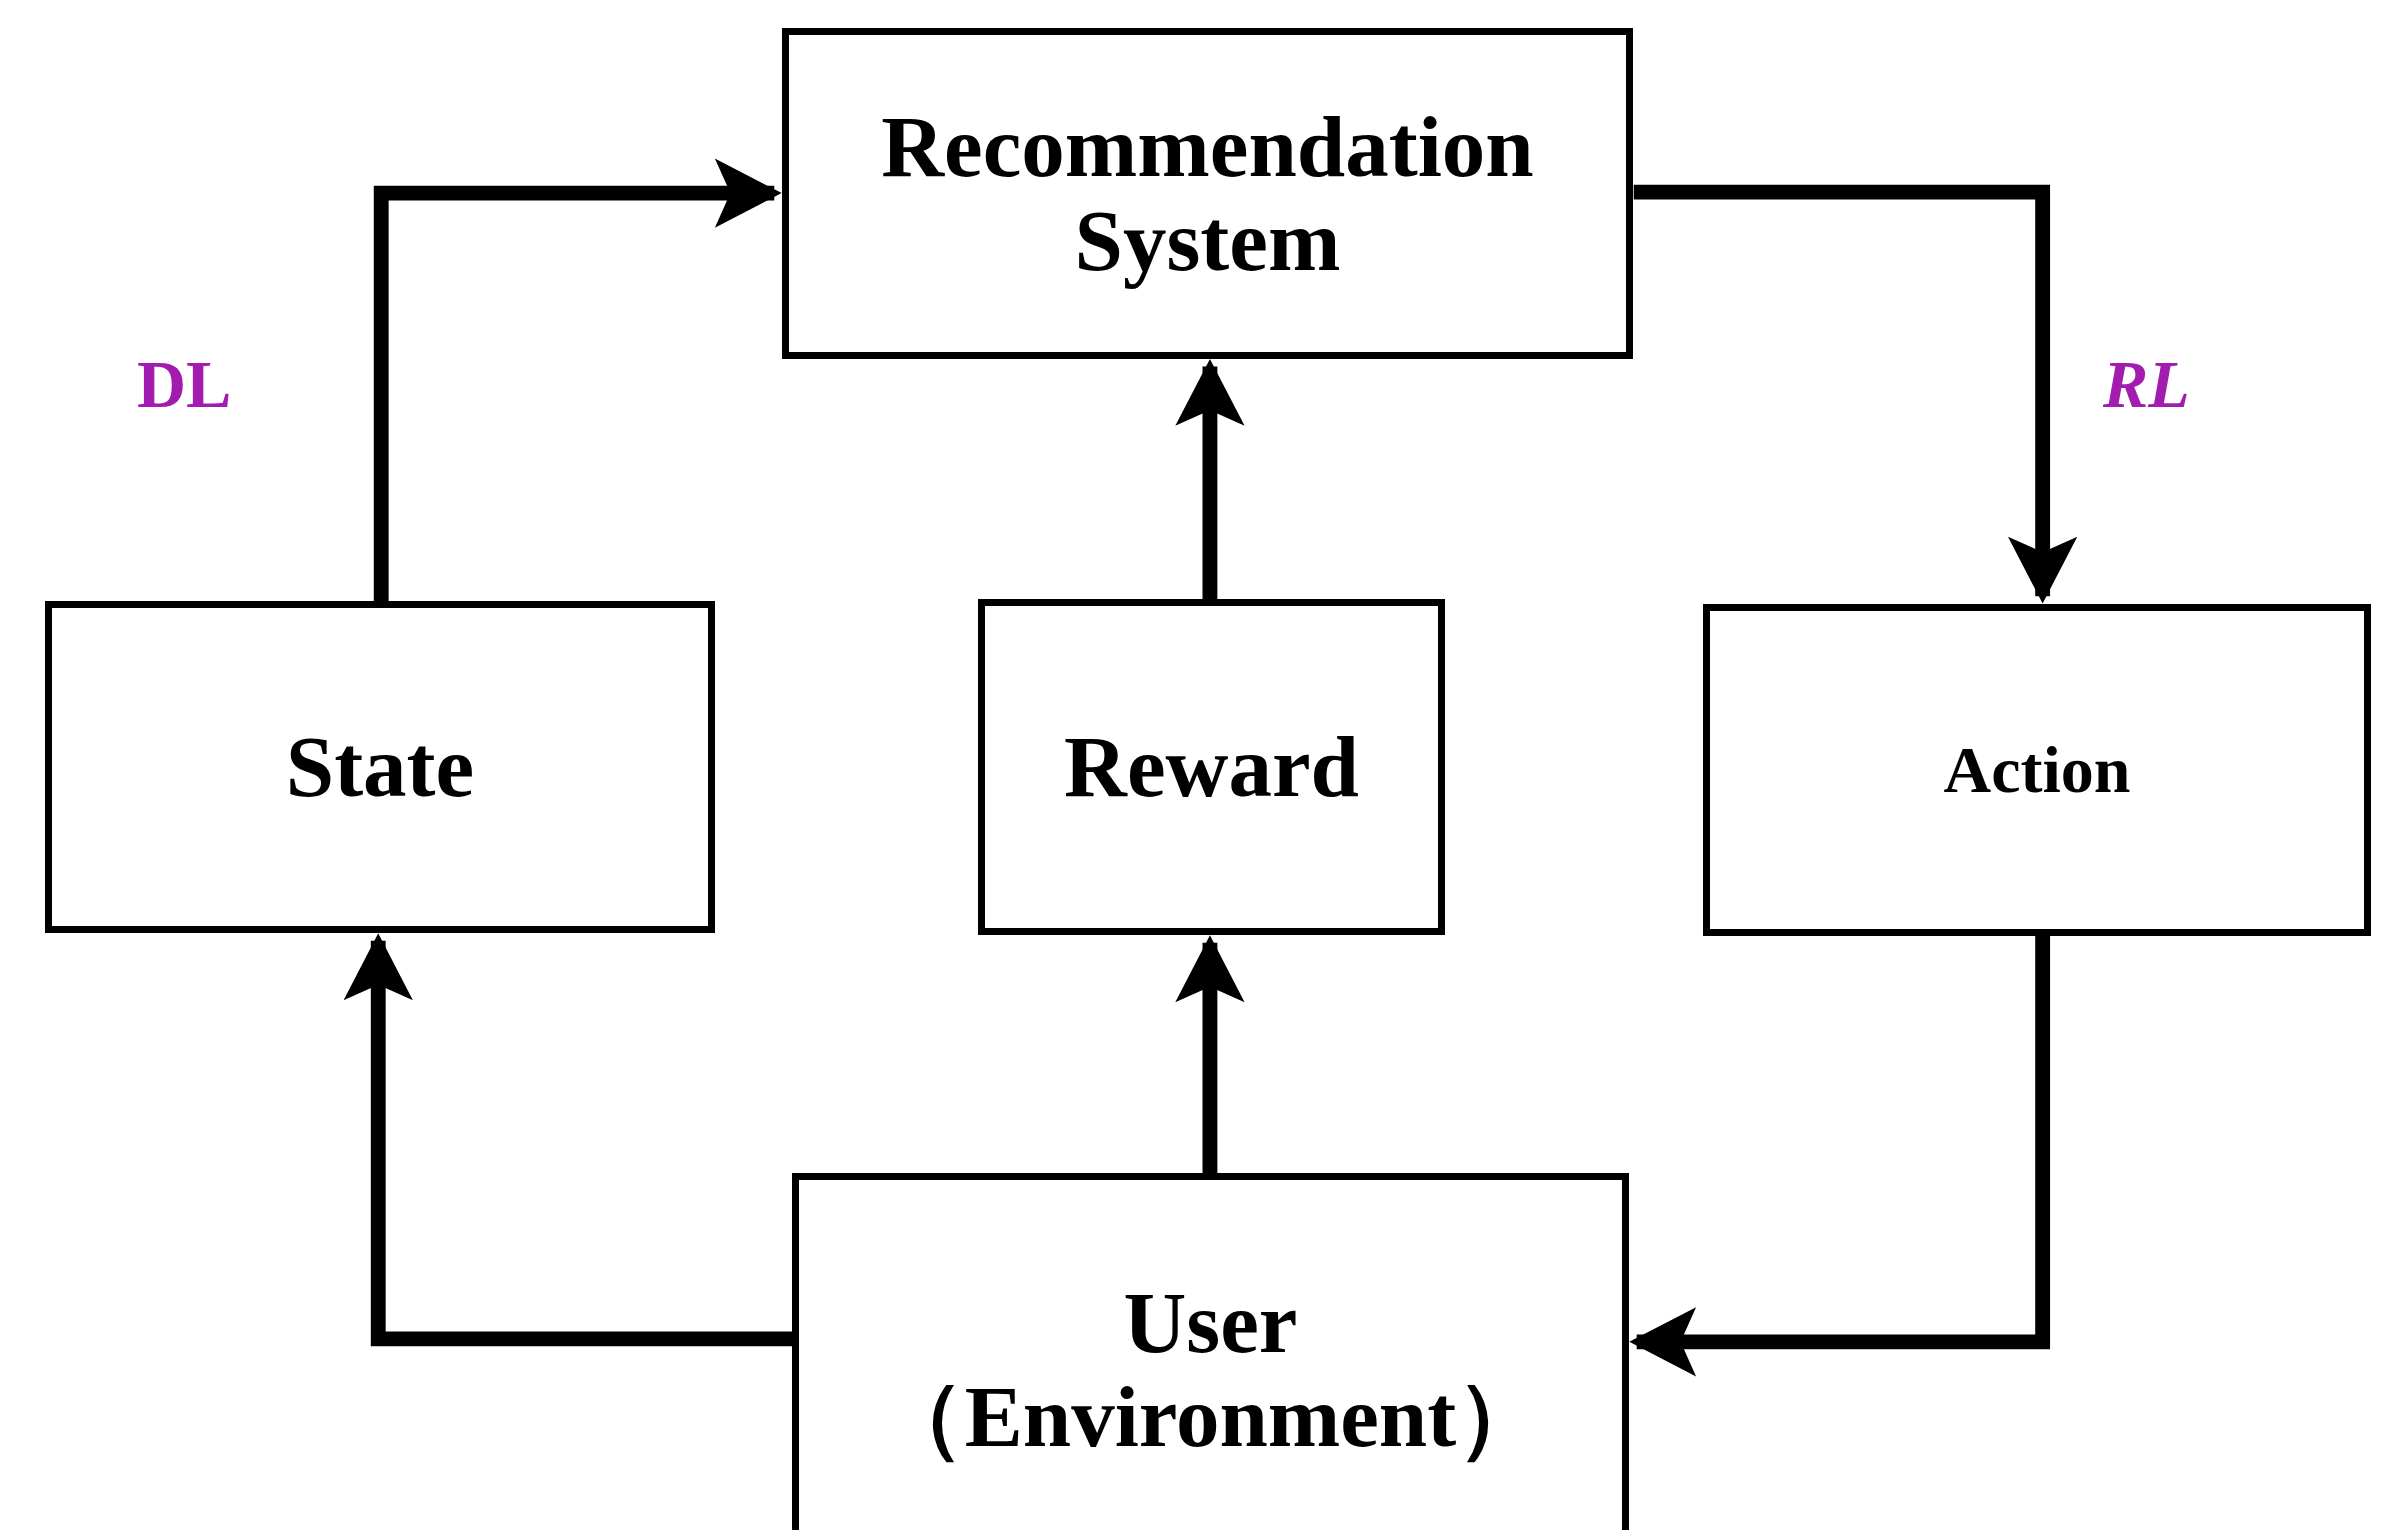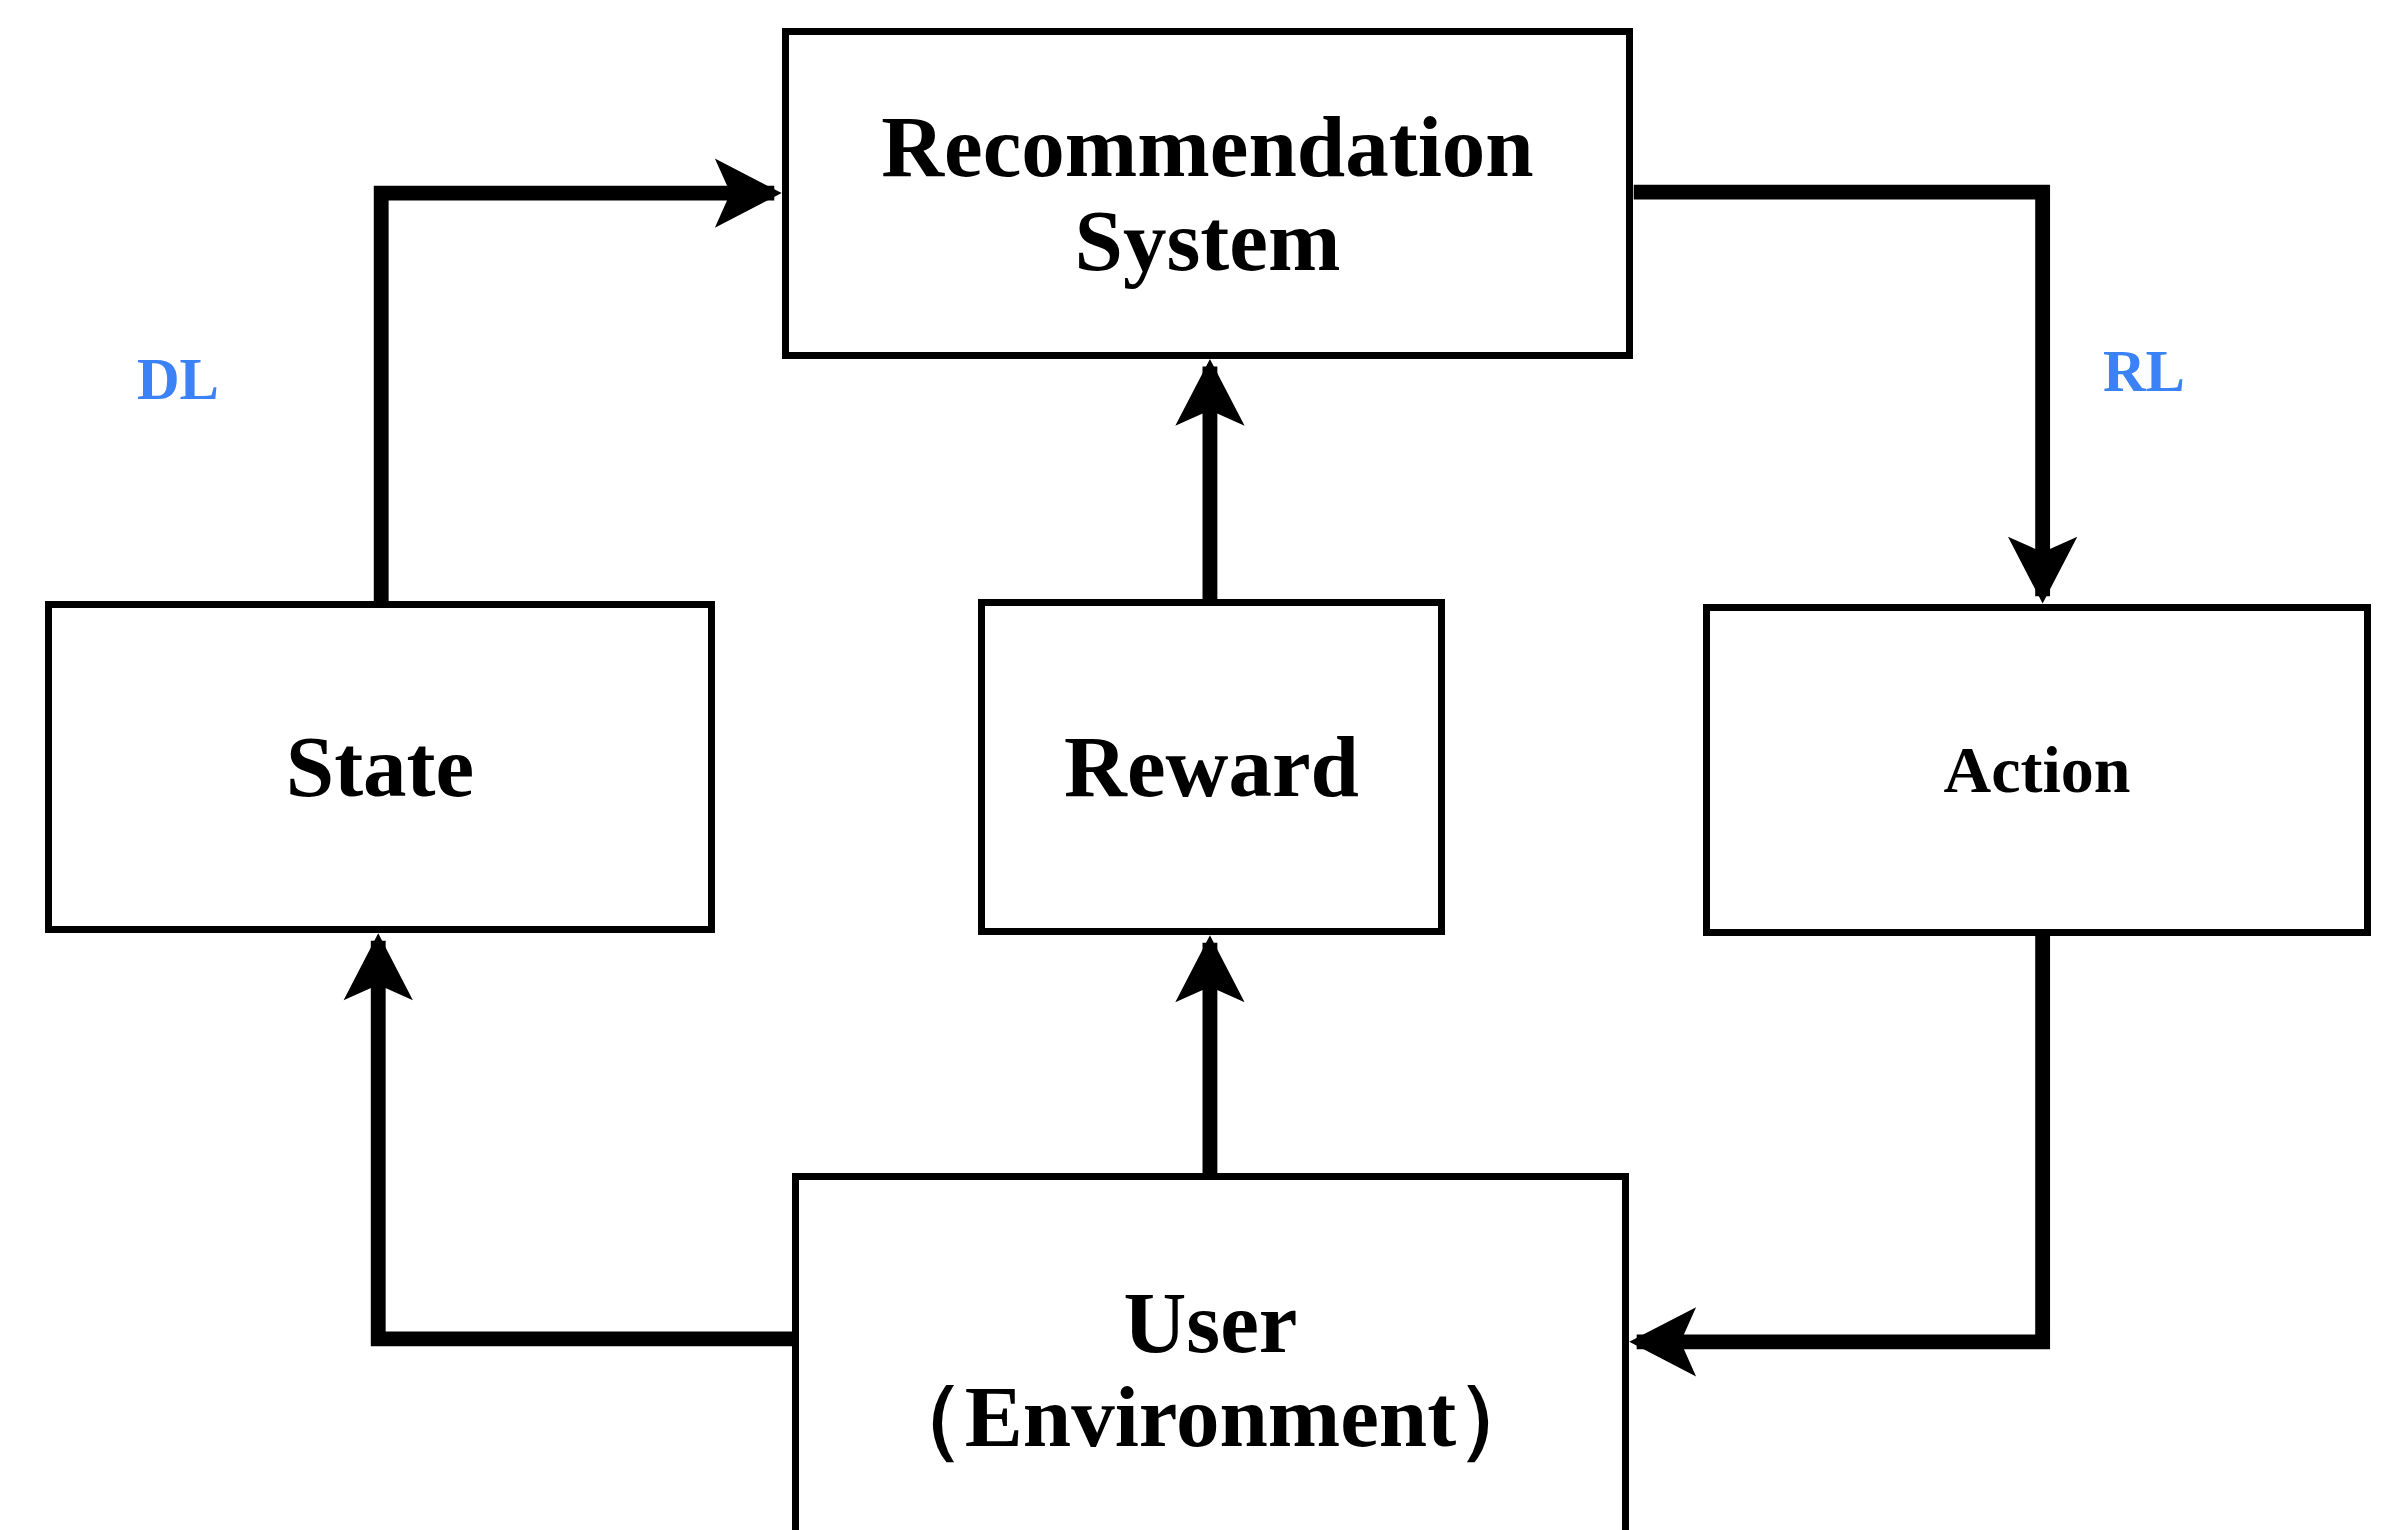--- a/index.html
+++ b/index.html
@@ -55,27 +55,27 @@
 
   #node-action   { left: 1703px; top: 604px;  width: 668px; height: 332px; }
   #node-action .node-label  { font-size: 66px; }
 
   #node-user     { left: 792px;  top: 1173px; width: 837px; height: 394px; }
   #node-user .node-label    { font-size: 87px; }
 
   .edge-label {
     position: absolute;
     font-weight: bold;
-    font-size: 59px;
-    color: #3b82f6;
+    font-size: 68px;
+    color: #a21caf;
     z-index: 4;
     white-space: nowrap;
   }
   #label-dl { left: 137px;  top: 345px; }
-  #label-rl { left: 2103px; top: 337px; }
+  #label-rl { left: 2103px; top: 345px; font-style: italic; }
 </style>
 </head>
 <body>
 
 <div id="canvas">
 
   <svg id="edges" viewBox="0 0 2431 1546" width="2407" height="2407" preserveAspectRatio="none" style="height:1531px;">
     <defs>
       <marker id="ah" viewBox="0 0 12 12" refX="10.2" refY="6" markerWidth="5.0" markerHeight="5.0" orient="auto-start-reverse">
         <path d="M 0.6 0.4 L 11.4 6 L 0.6 11.6 L 3.1 6 Z" fill="#000000"></path>

